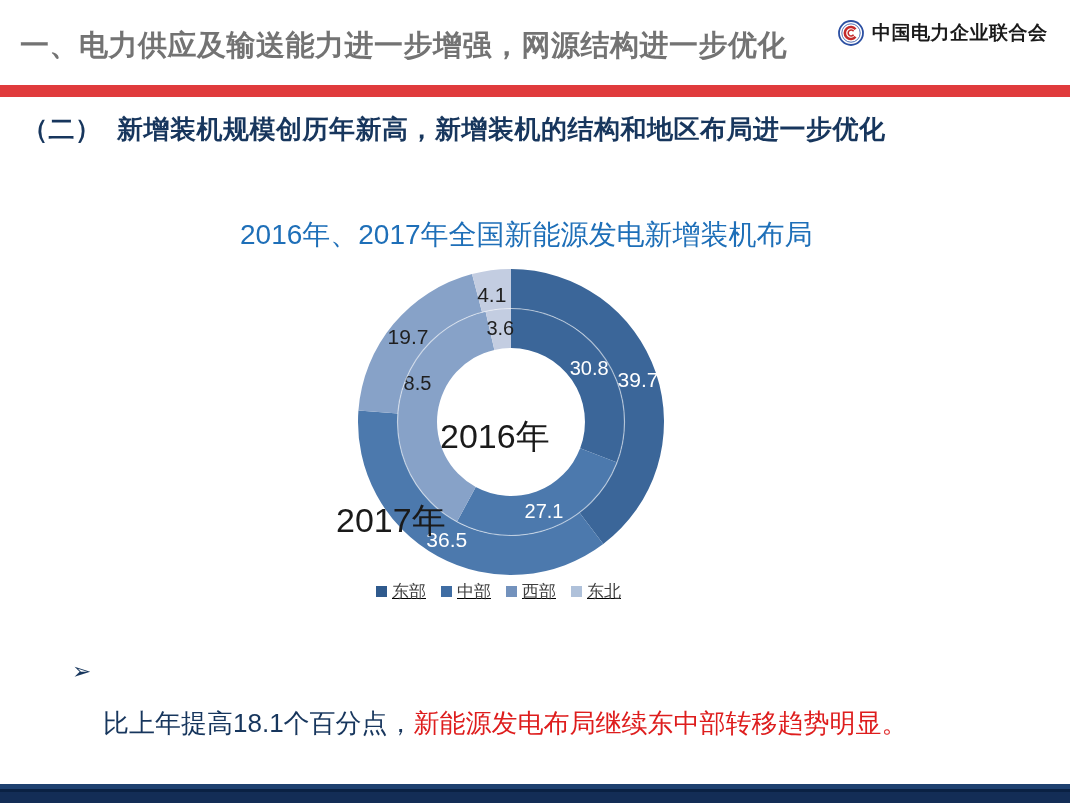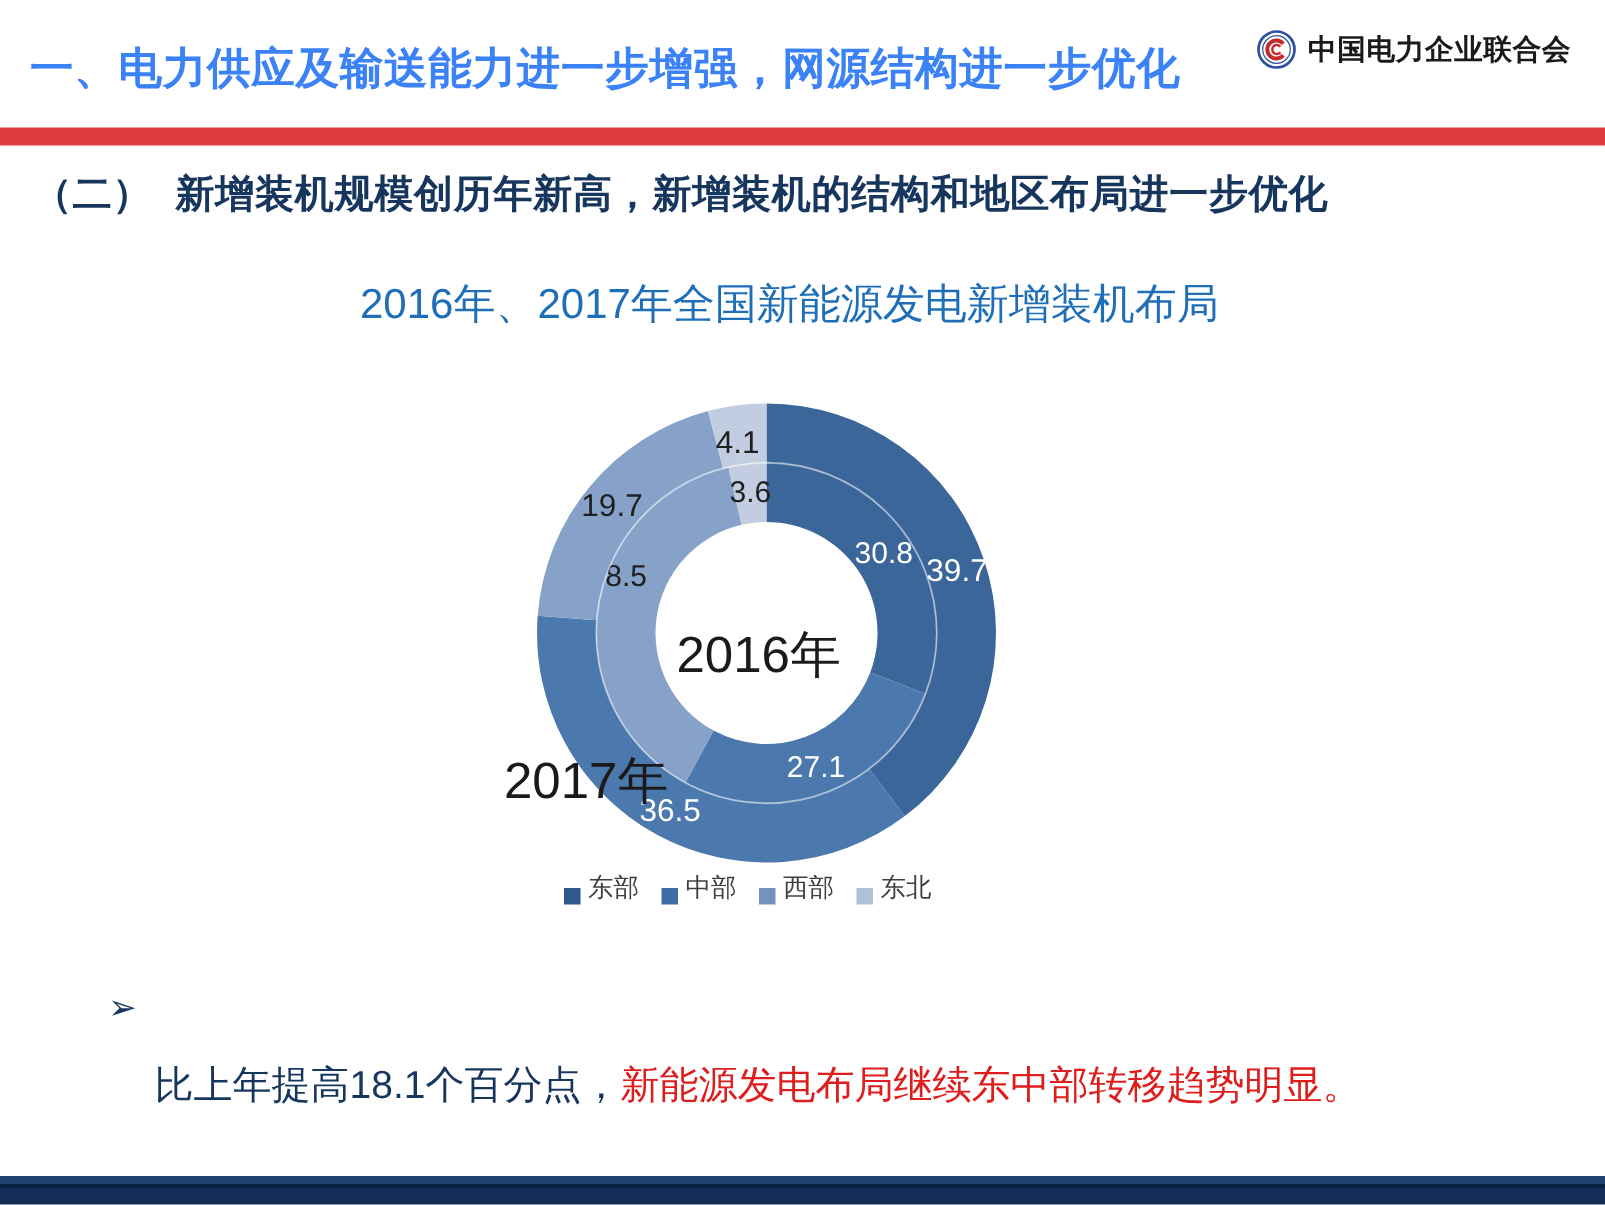--- a/index.html
+++ b/index.html
@@ -3,21 +3,21 @@
 <meta charset="utf-8">
 <style>
   html,body{margin:0;padding:0;}
   body{
     width:1070px;height:803px;position:relative;background:#ffffff;
     font-family:"Liberation Sans","DejaVu Sans",sans-serif;overflow:hidden;
   }
   .abs{position:absolute;}
   
   .header-title{
-    left:20px;top:26px;font-size:29px;font-weight:bold;color:#3b82f6;
+    left:20px;top:26px;font-size:29px;font-weight:bold;color:#737373;
     letter-spacing:0.5px;white-space:nowrap;
   }
   .logo-wrap{left:838px;top:20px;width:228px;}
   .logo-row{display:flex;align-items:center;}
   .logo-mark{width:26px;height:26px;flex:0 0 26px;margin-right:8px;}
   .org-cn{font-size:19px;font-weight:bold;color:#1a1a1a;letter-spacing:0.5px;white-space:nowrap;}
   .org-en{
     font-family:"Liberation Serif","DejaVu Serif",serif;
     font-size:13px;color:#8B8B82;letter-spacing:0.4px;margin-top:3px;white-space:nowrap;
   }
@@ -28,25 +28,25 @@
     white-space:pre;letter-spacing:0.5px;
   }
   
   .chart-title{left:240px;top:184px;font-size:28px;color:#1E6FB8;white-space:nowrap;}
   .donut-svg{left:346px;top:257px;}
   .slice-label{font-family:"Liberation Sans","DejaVu Sans",sans-serif;}
   .year-label{
     font-family:"Liberation Sans","DejaVu Sans",sans-serif;
     color:#1a1a1a;font-size:34px;white-space:nowrap;
   }
-  .center-year{left:451px;top:414px;}
+  .center-year{left:440px;top:414px;}
   .outer-year{left:336px;top:498px;}
   
   .legend{left:376px;top:580px;display:flex;align-items:center;}
-  .legend-item{display:flex;align-items:flex-end;margin-right:15px;}
+  .legend-item{display:flex;align-items:center;margin-right:15px;text-decoration:underline;}
   .legend-item:last-child{margin-right:17px;}
   .legend-swatch{width:11px;height:11px;display:inline-block;margin-right:5px;}
   .legend-label{font-size:17px;color:#3F3F3F;white-space:nowrap;}
   
   .bullets{left:72px;top:645px;width:950px;font-size:26px;color:#17365D;line-height:52px;}
   .bullet-row{display:flex;align-items:flex-start;}
   .bullet-marker{flex:0 0 31px;font-size:23px;color:#17365D;}
   .bullet-line2{padding-left:31px;}
   .red-text{color:#DE1D1D;}
   
@@ -66,21 +66,21 @@
       <path d="M15.6 11.2 A3 3 0 1 0 15.6 14.8" fill="none" stroke="#C42A2A" stroke-width="1.6"></path>
     </svg>
     <div class="org-cn">中国电力企业联合会</div>
   </div>
 </div>
 
 <div class="abs red-bar" style="background: rgb(224, 59, 60);"></div>
 
 <div class="abs subtitle">（二）  新增装机规模创历年新高，新增装机的结构和地区布局进一步优化</div>
 
-<div class="abs chart-title" style="color: rgb(30, 111, 184);">2016年、2017年全国新能源发电新增装机布局</div>
+<div class="abs chart-title" style="color: rgb(30, 111, 184); margin-top: 32px;">2016年、2017年全国新能源发电新增装机布局</div>
 
 <svg id="donut-svg" class="abs donut-svg" width="330" height="330" viewBox="0 0 330 330">
     <path d="M 165.00 51.50 A 113.5 113.5 0 0 1 271.05 205.45 L 234.14 191.37 A 74 74 0 0 0 165.00 91.00 Z" fill="#3B6699"></path>
     <text x="243.2" y="118.3" text-anchor="middle" font-size="20" fill="#ffffff" class="slice-label">30.8</text>
     <path d="M 271.05 205.45 A 113.5 113.5 0 0 1 110.95 264.80 L 129.76 230.07 A 74 74 0 0 0 234.14 191.37 Z" fill="#4C79AD"></path>
     <text x="198.0" y="261.3" text-anchor="middle" font-size="20" fill="#ffffff" class="slice-label">27.1</text>
     <path d="M 110.95 264.80 A 113.5 113.5 0 0 1 139.55 54.39 L 148.40 92.89 A 74 74 0 0 0 129.76 230.07 Z" fill="#87A2C8"></path>
     <text x="65.9" y="133.4" text-anchor="middle" font-size="20" fill="#1f1f1f" class="slice-label">38.5</text>
     <path d="M 139.55 54.39 A 113.5 113.5 0 0 1 165.00 51.50 L 165.00 91.00 A 74 74 0 0 0 148.40 92.89 Z" fill="#C3CDE1"></path>
     <text x="154.3" y="77.8" text-anchor="middle" font-size="20" fill="#1f1f1f" class="slice-label">3.6</text>

